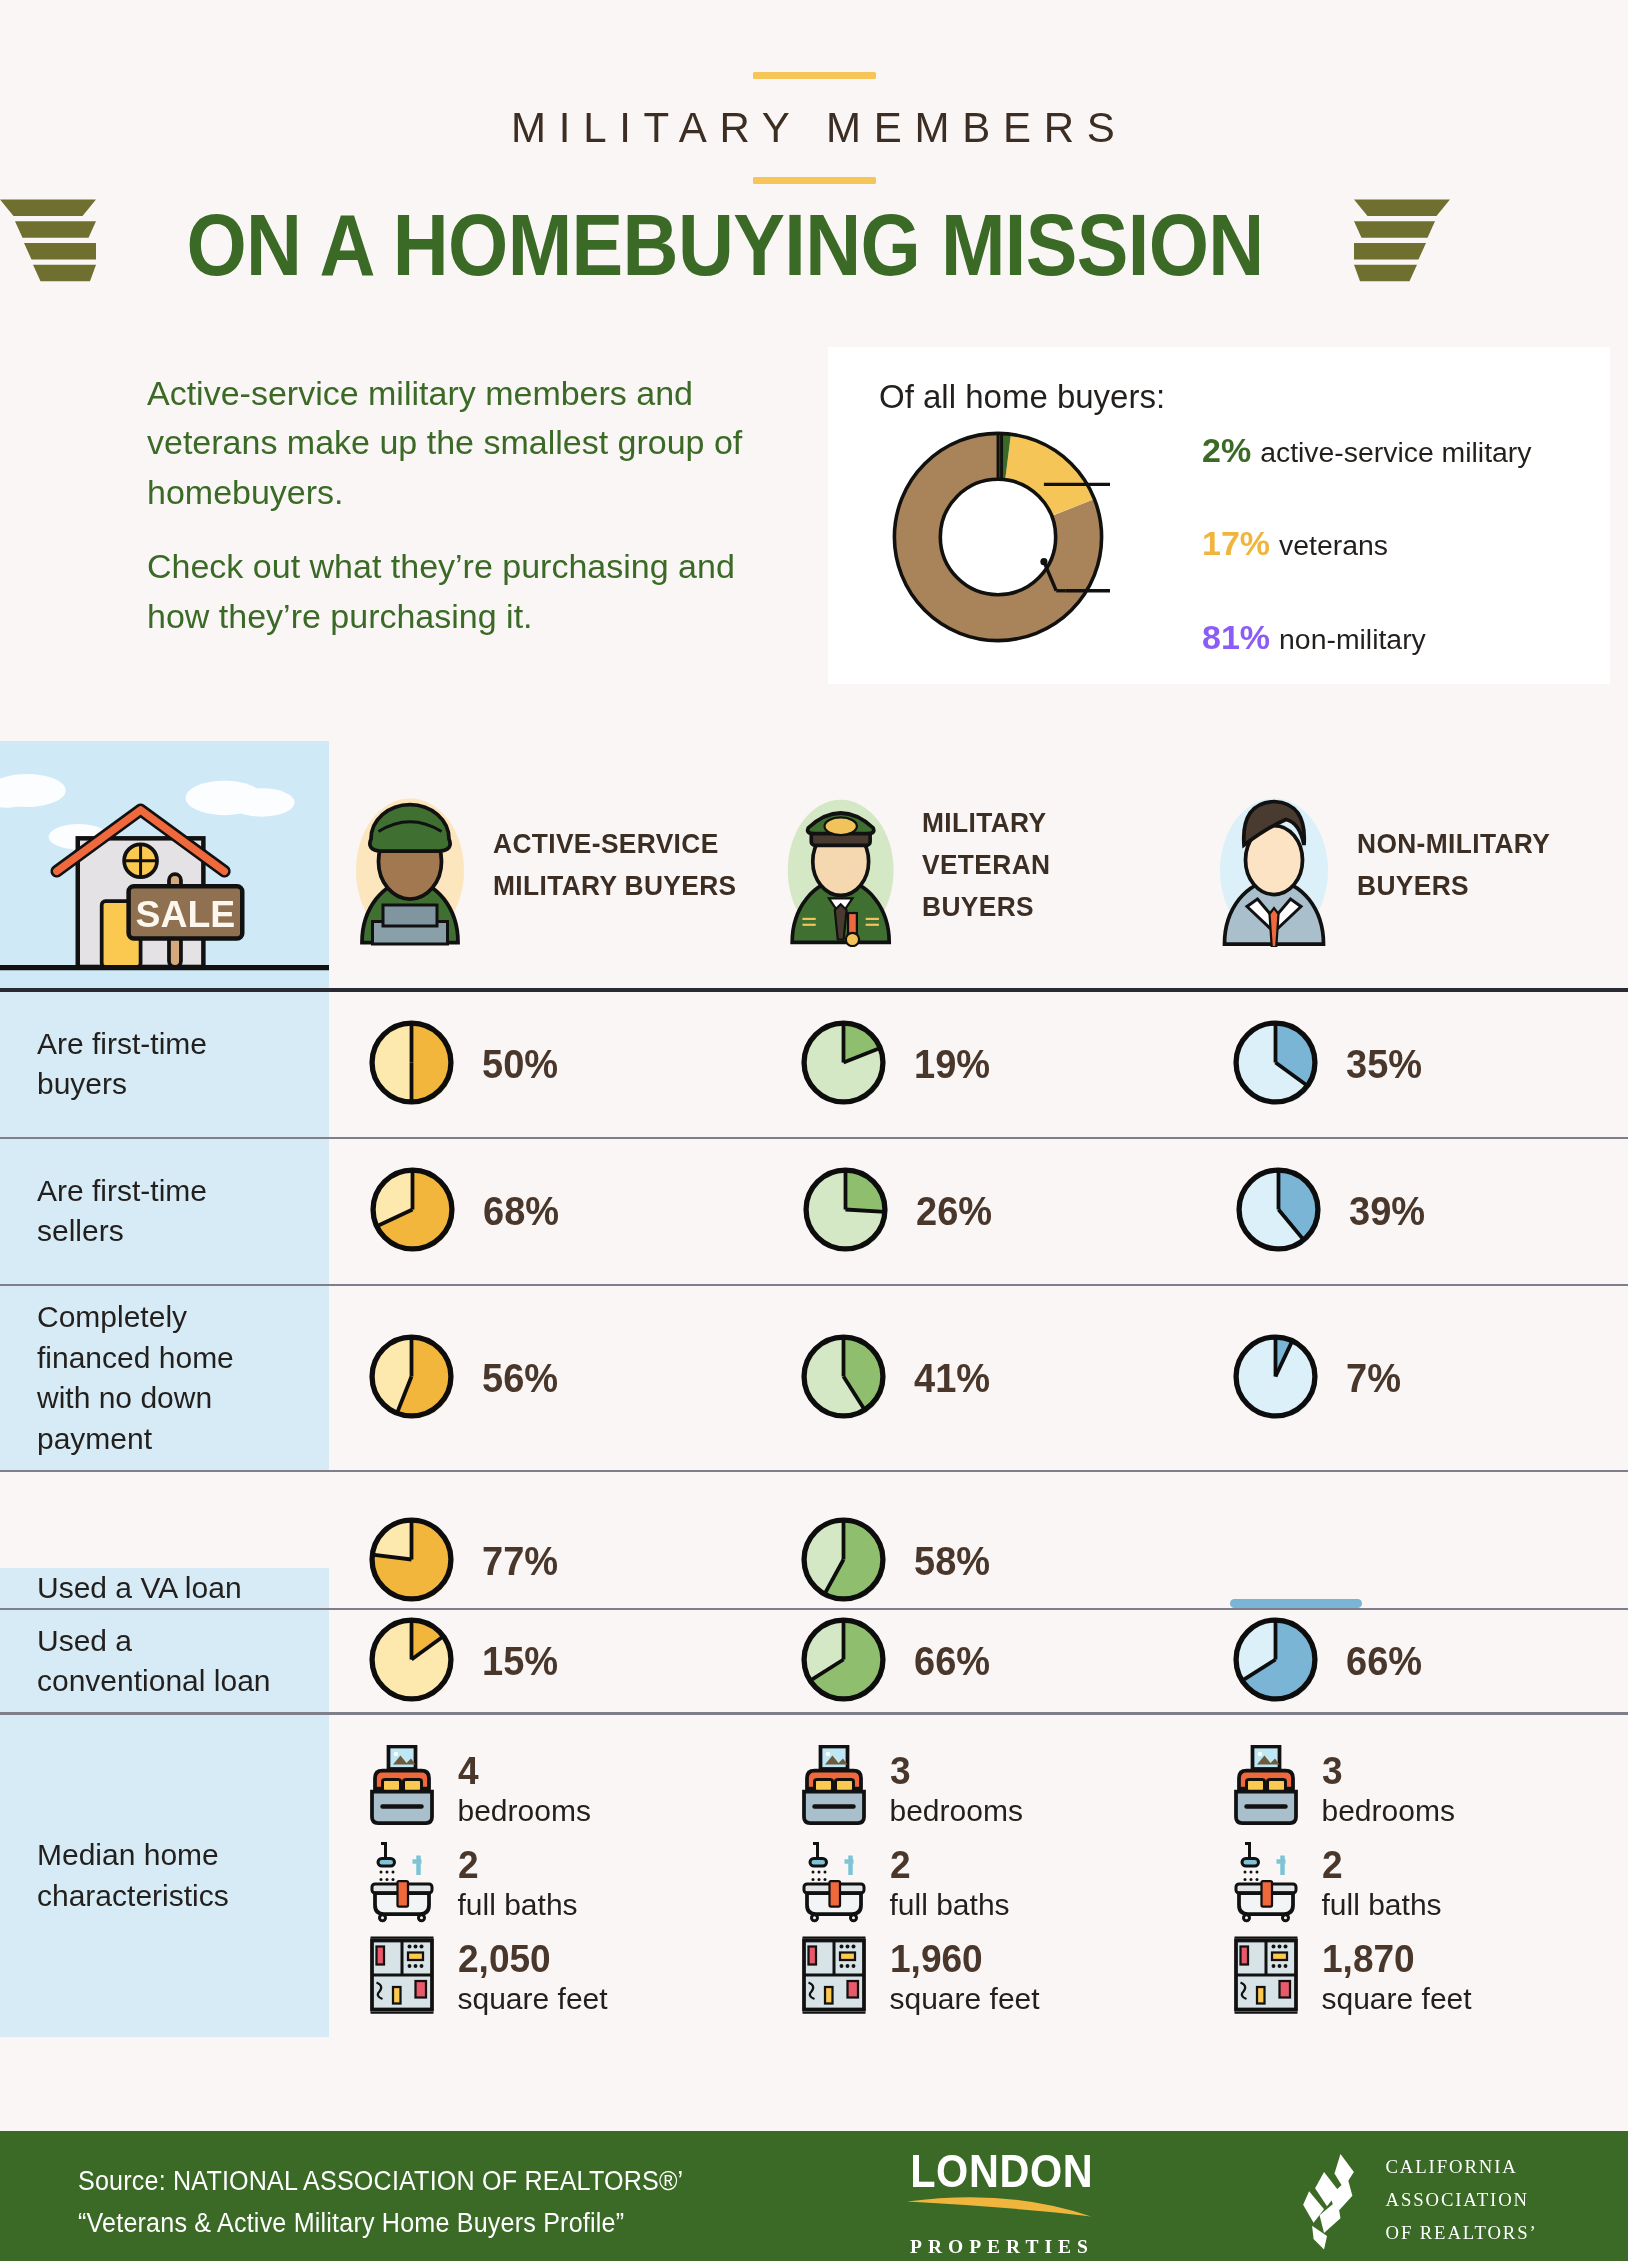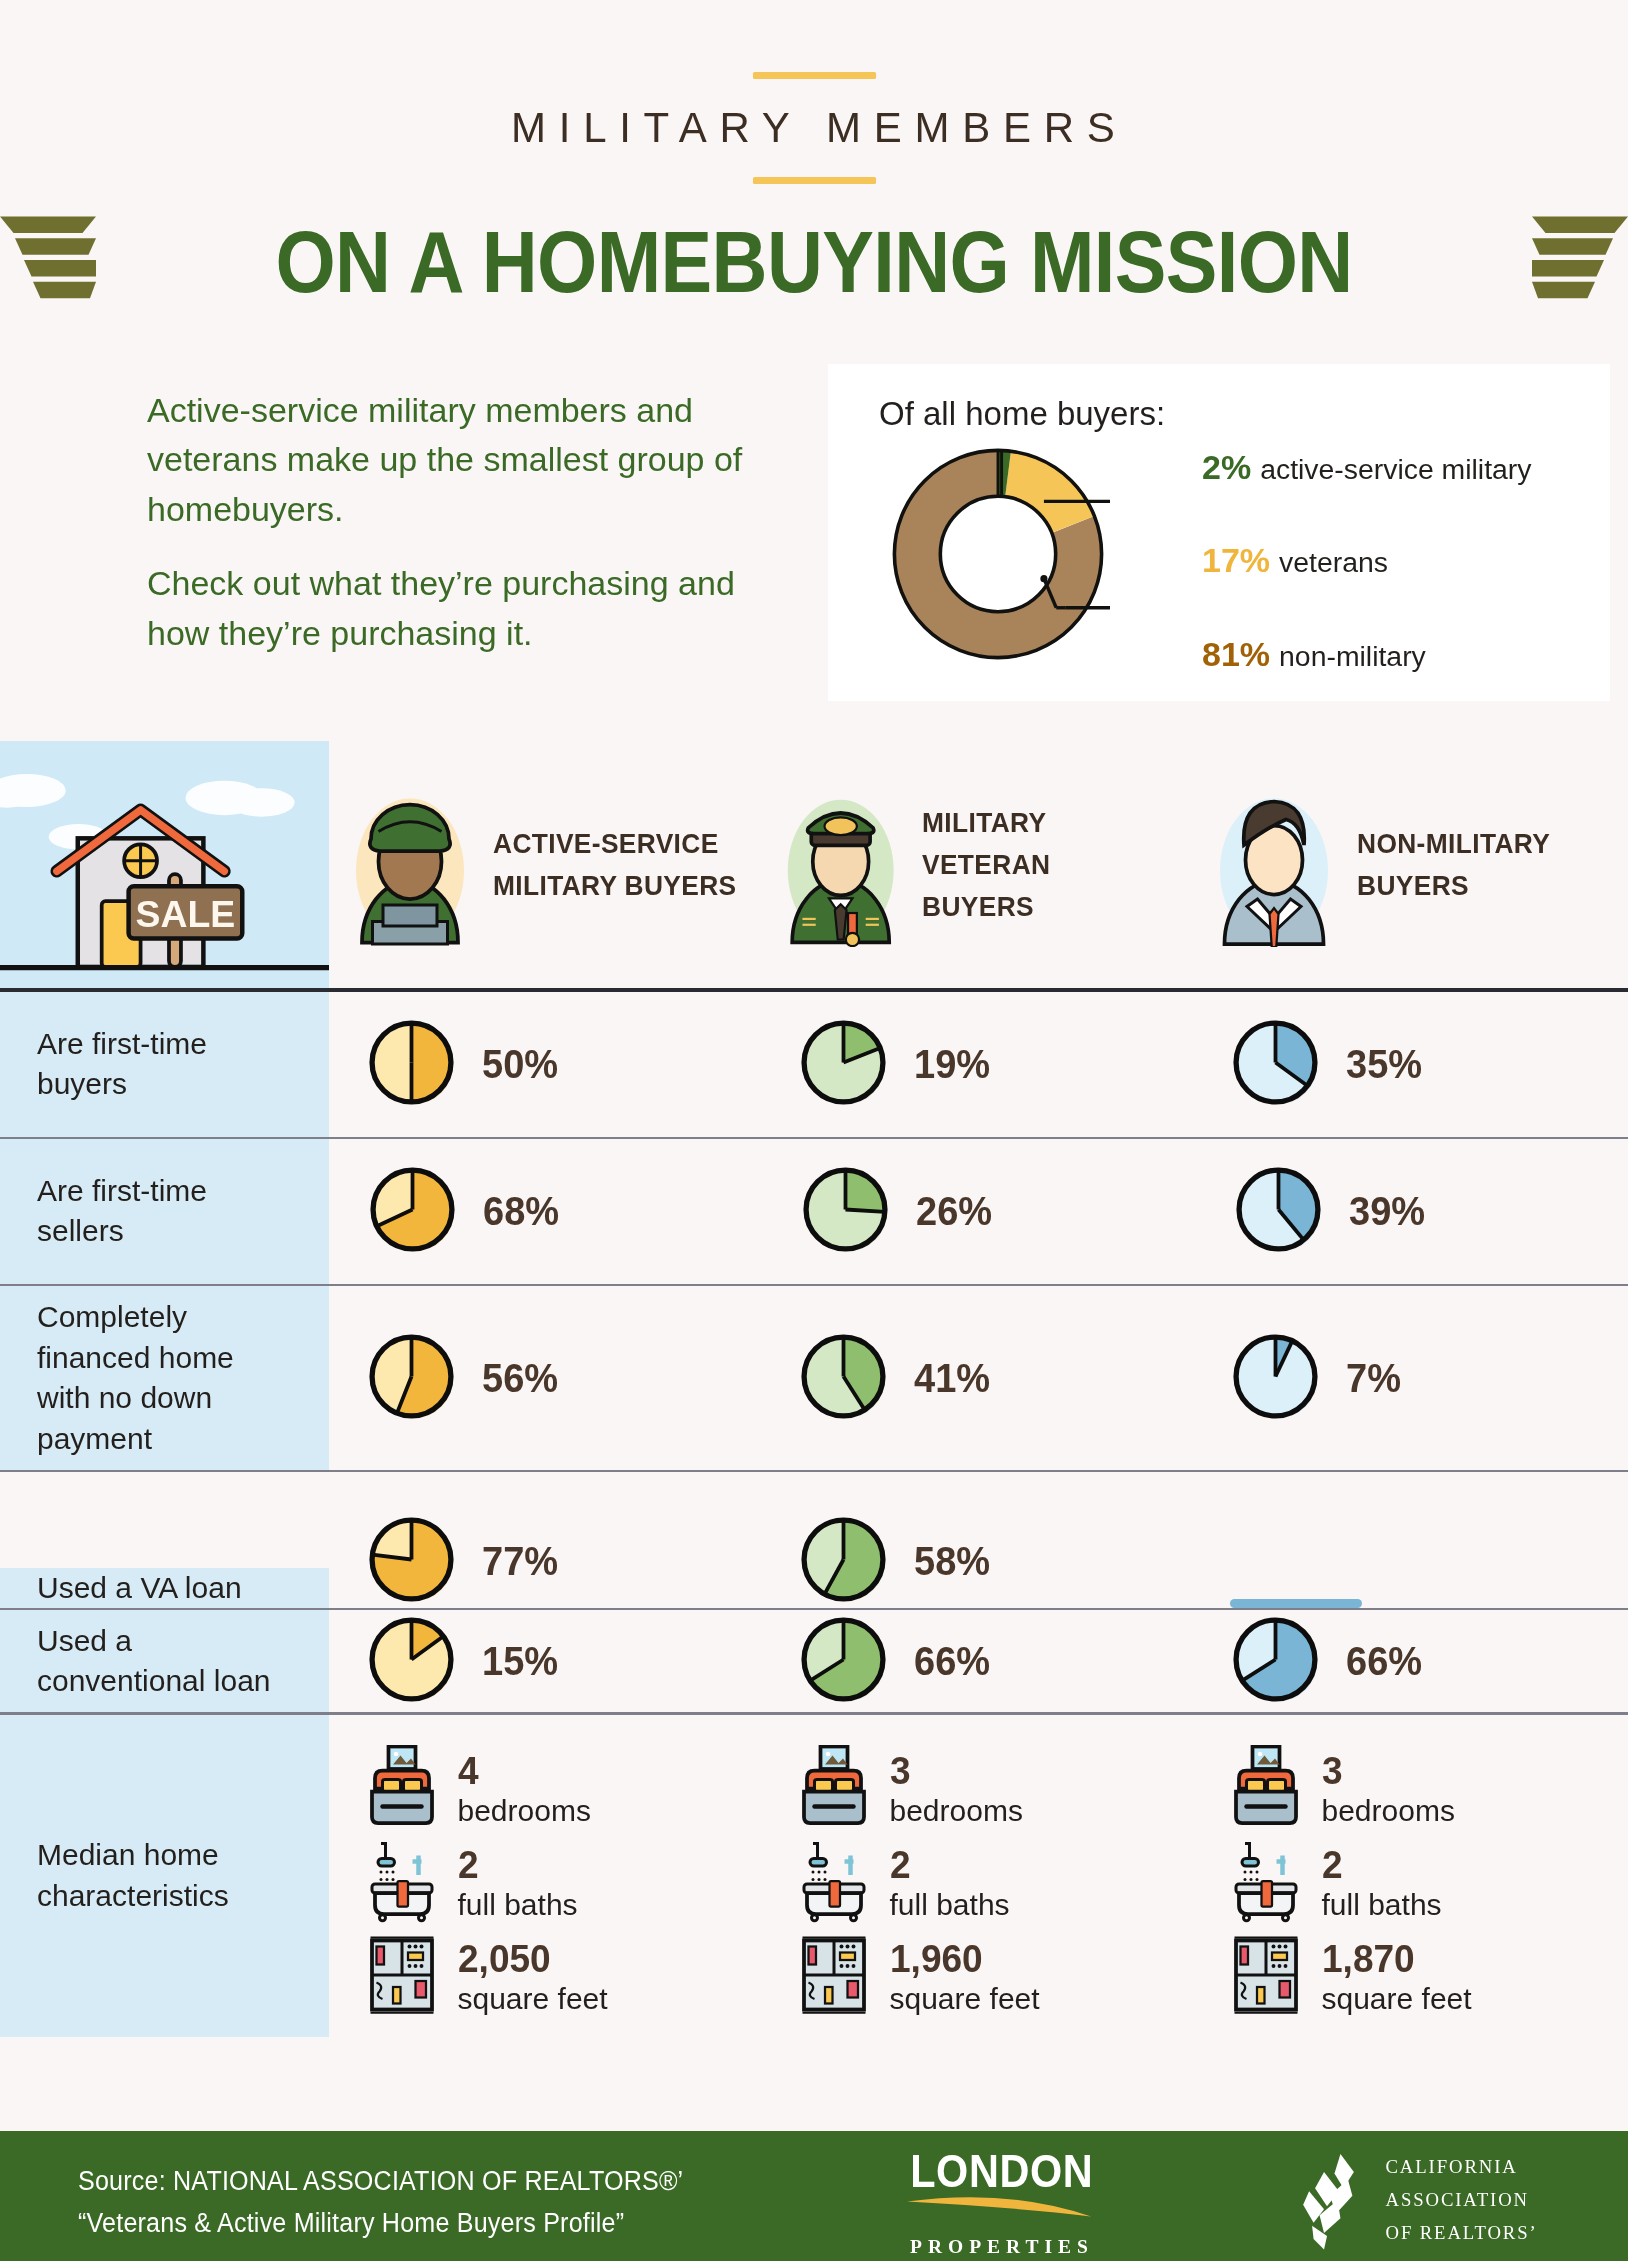--- a/index.html
+++ b/index.html
@@ -17,22 +17,22 @@
     display: flex; align-items: center; gap: 25.4px; flex-direction: column;
   }
   .kicker-rule { width: 123px; height: 6.7px; background: #f6c558; border-radius: 1.5px; }
   .kicker-text {
     font-family: "Liberation Sans", sans-serif;
     font-size: 42px; font-weight: 400; letter-spacing: 12.7px;
     color: #3d2e24; white-space: nowrap; padding-left: 10.5px;
   }
 
   .title-row {
-    display: flex; align-items: center; justify-content: space-between;
-    gap: 17px; margin-top: 31px;
+    display: flex; align-items: center; justify-content: flex-start;
+    gap: 17px; margin-top: 14px;
   }
   .chevron { display: block; }
   .title-main {
     font-family: "Liberation Sans Narrow","Liberation Sans", sans-serif;
     font-size: 88px; font-weight: 700; color: #3a6a25;
     letter-spacing: -0.7px; transform: scaleX(0.88); transform-origin: center;
     white-space: nowrap; line-height: 1;
   }
 
   
@@ -209,21 +209,21 @@
     <div id="donut-legend">
       <div class="legend-item leg-0">
         <span class="legend-pct" style="color:#3a6a25">2%</span>
         <span class="legend-label">active-service military</span>
       </div>
       <div class="legend-item leg-1">
         <span class="legend-pct" style="color:#f0b53d">17%</span>
         <span class="legend-label">veterans</span>
       </div>
       <div class="legend-item leg-2">
-        <span class="legend-pct" style="color:#a16207">81%</span>
+        <span class="legend-pct" style="color:#8b5cf6">81%</span>
         <span class="legend-label">non-military</span>
       </div>
     </div>
   </div>
 </div>
 
 <div id="table">
 
   <div class="tbl-row" id="header-row">
     <div class="label-cell header-cell">

